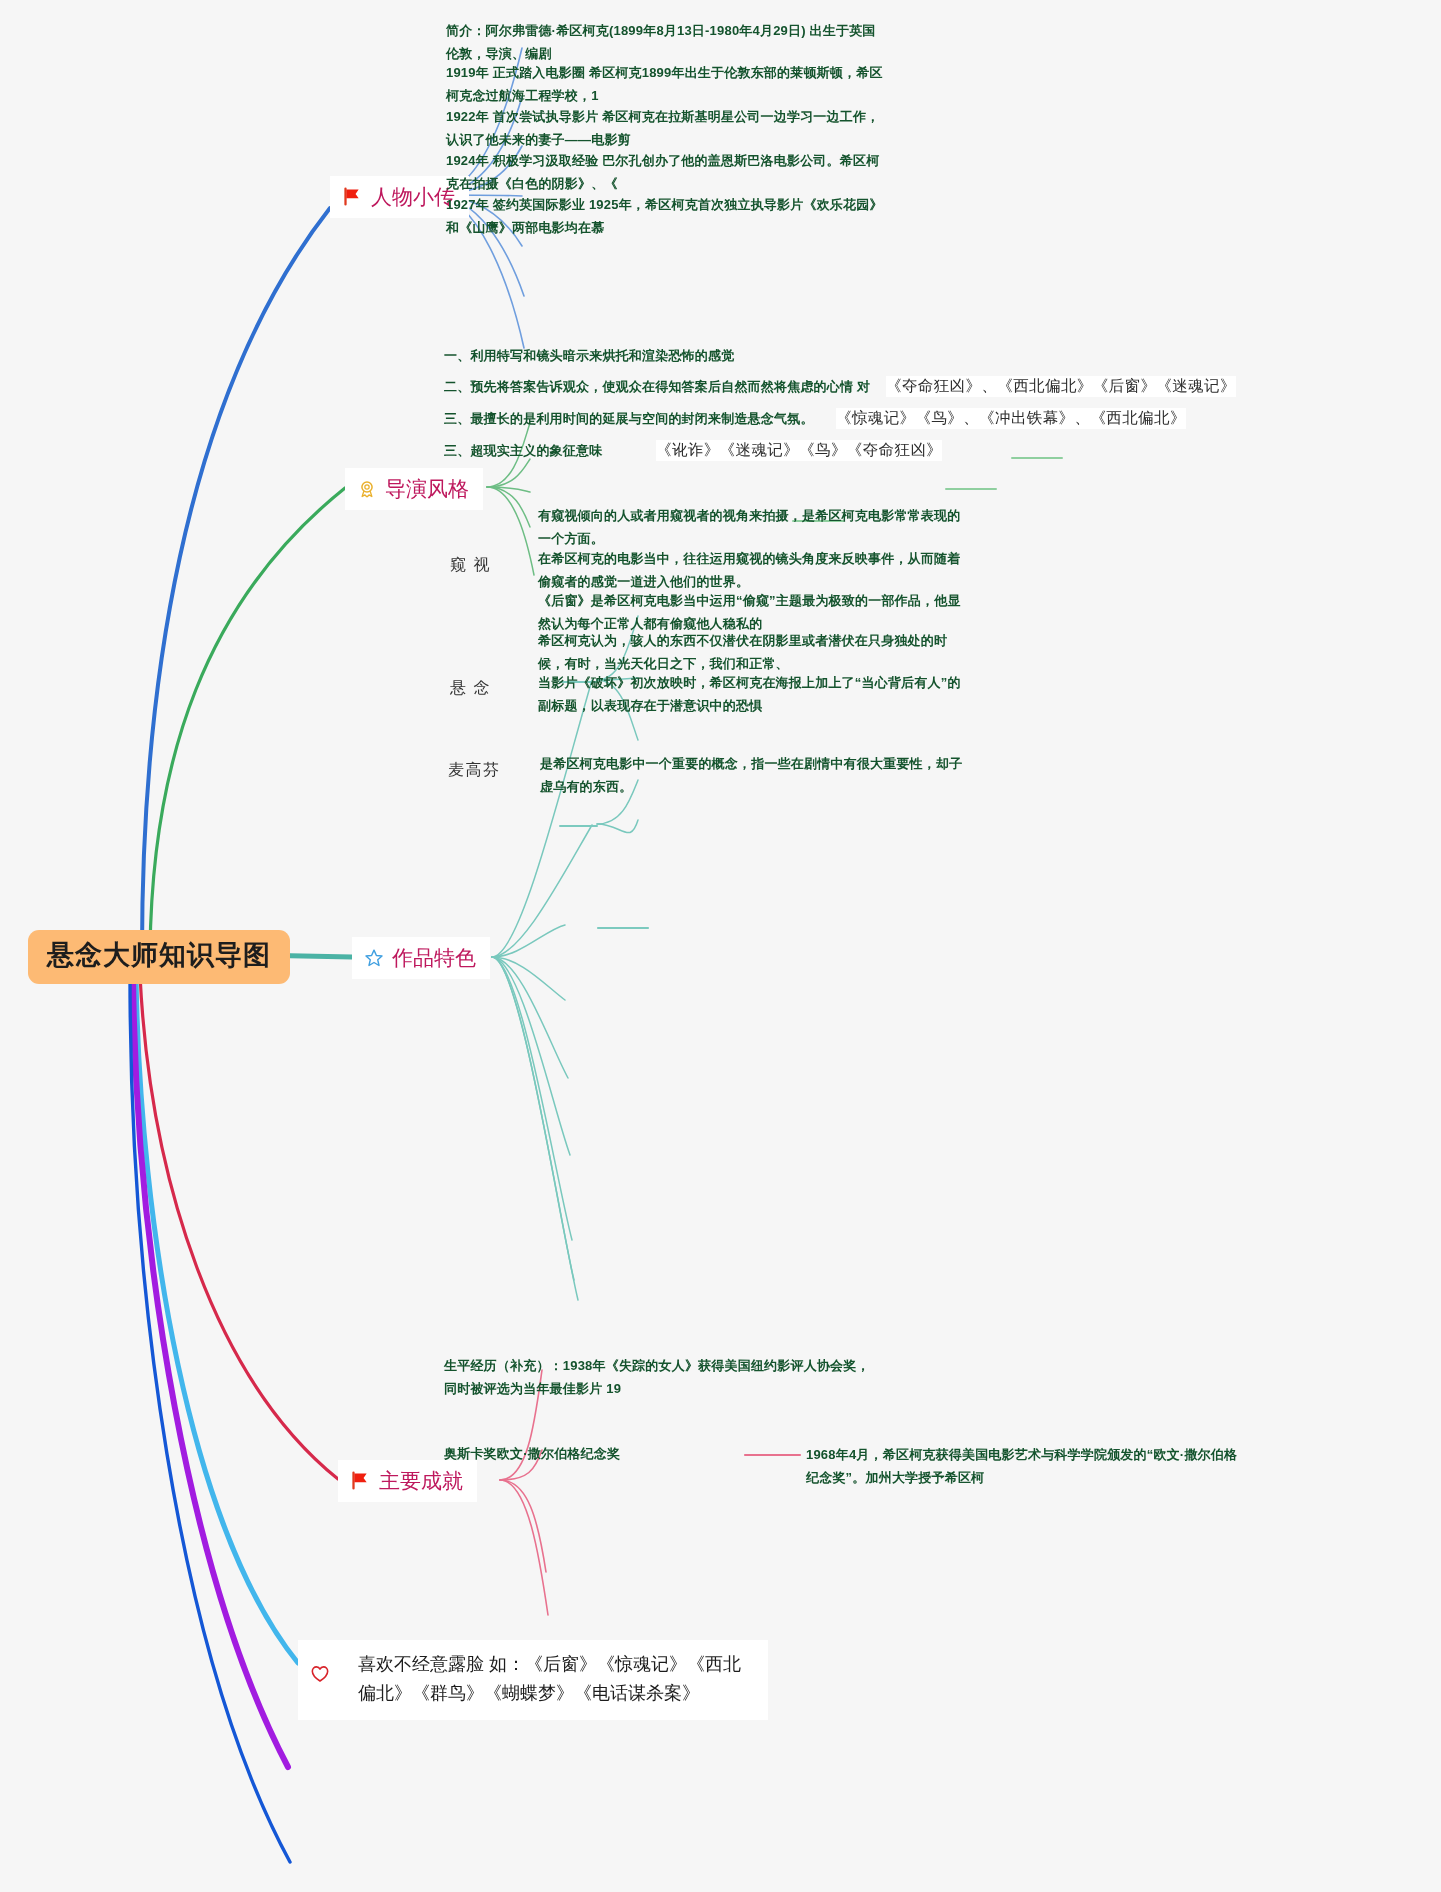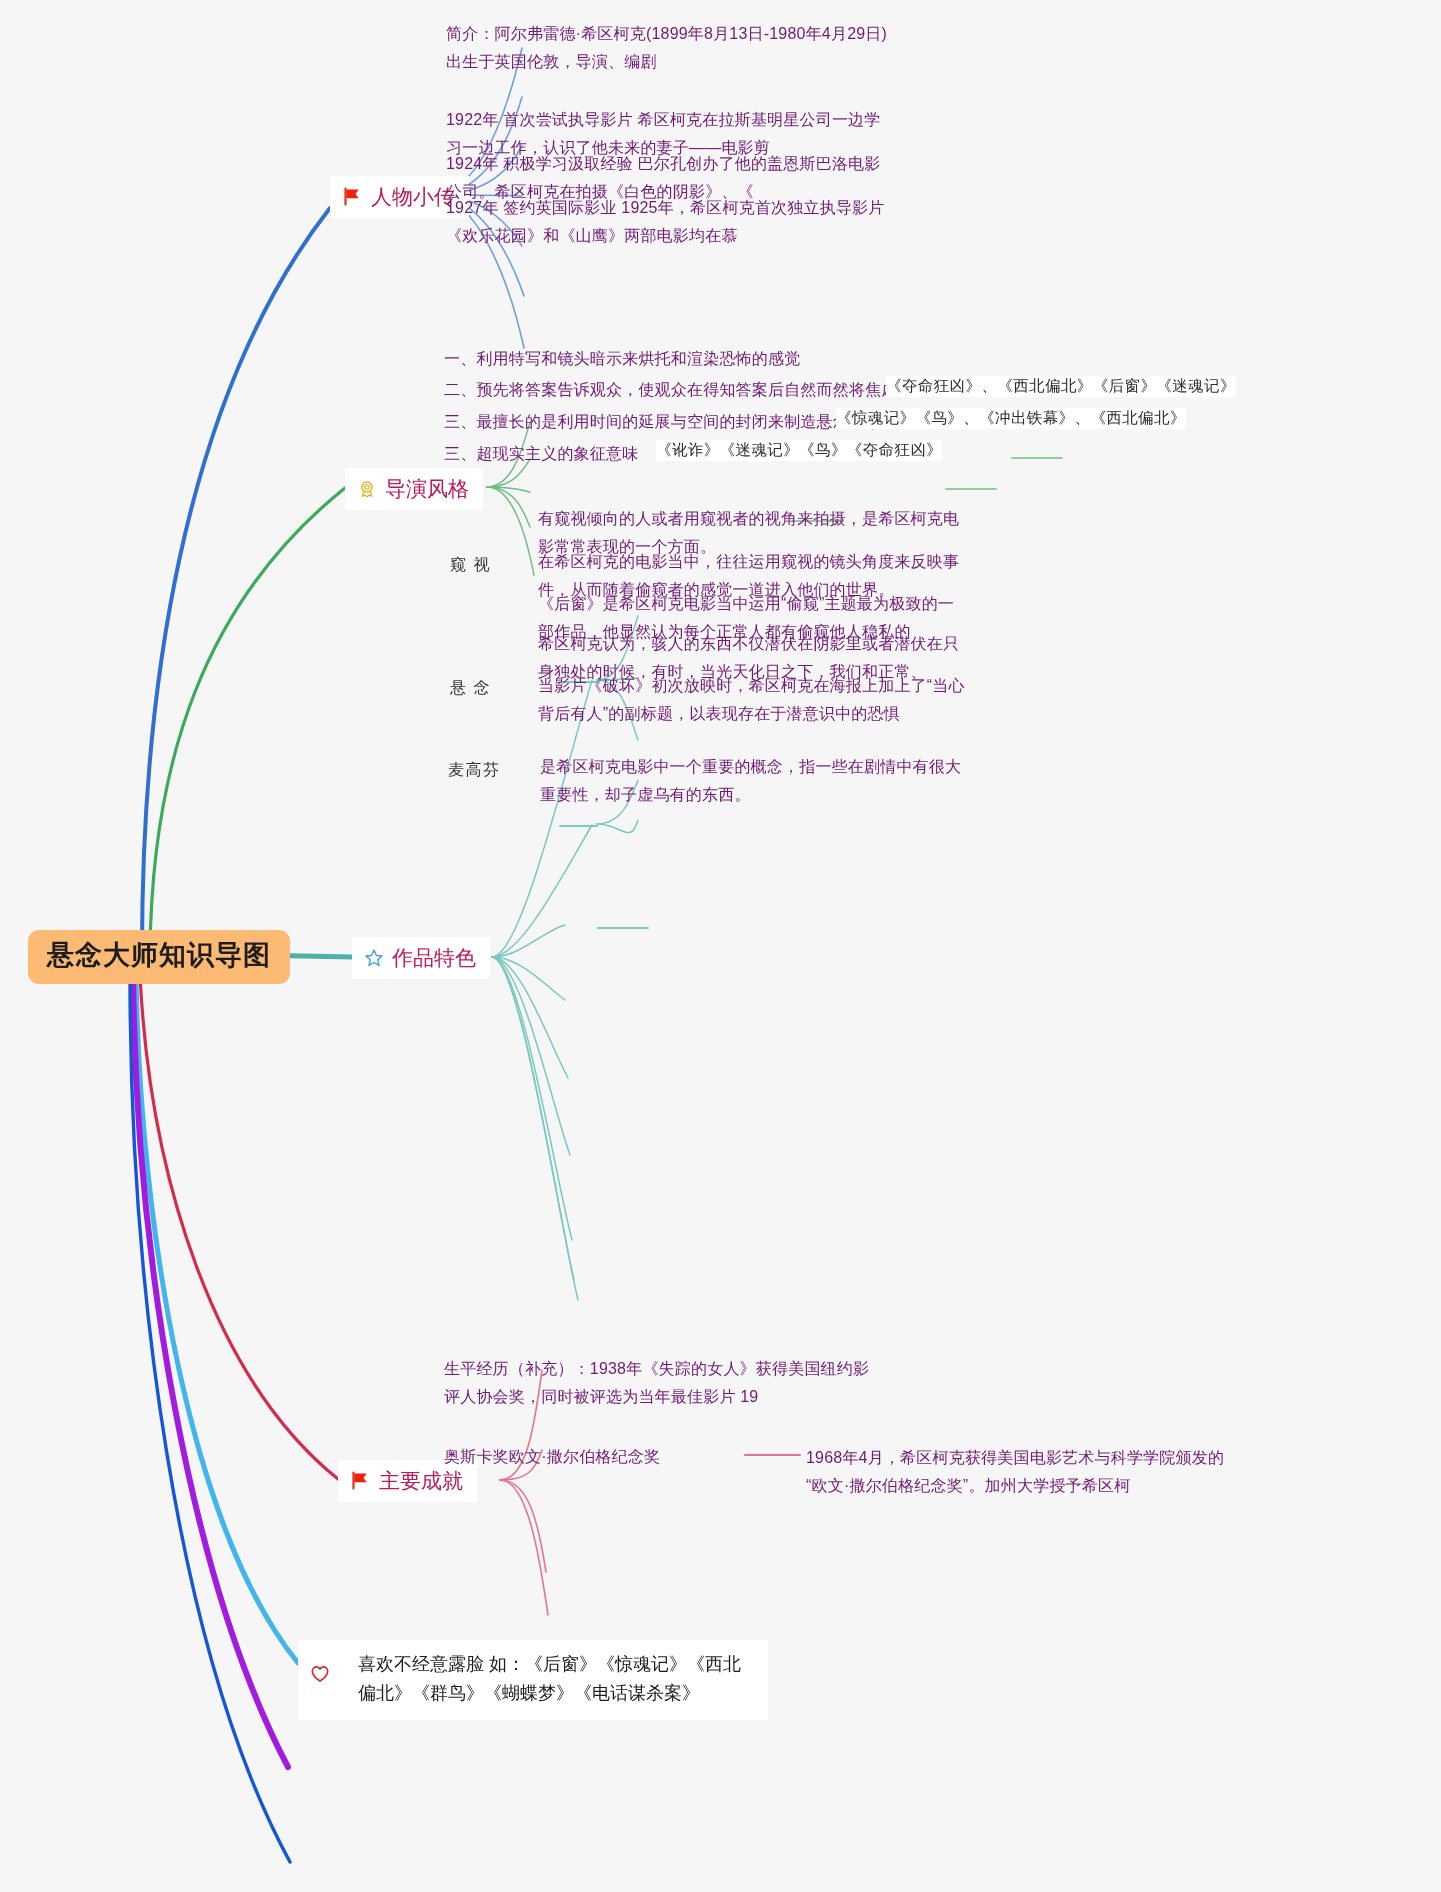--- a/index.html
+++ b/index.html
@@ -51,25 +51,26 @@
     font-size: 16px;
     color: #333;
     white-space: nowrap;
     background: transparent;
     line-height: 1.45;
     letter-spacing: 1.5px;
   }
 
   
   .leaf {
-    font-size: 16px;
-    color: #701a75;
+    font-size: 13px;
+    color: #14532d;
     line-height: 1.75;
     background: transparent;
     letter-spacing: .2px;
+    font-weight: bold;
   }
   .leaf.w-top   { width: 442px; }
   .leaf.w-style { width: 560px; white-space: nowrap; }
   .leaf.w-feat  { width: 432px; }
   .leaf.w-ach   { width: 432px; }
   .leaf.w-ach2  { width: 432px; }
   .leaf.nowrap  { white-space: nowrap; }
 
   .filmlist { font-size: 15.5px; color: #2d2d2d; white-space: nowrap; letter-spacing: .4px; }
 
@@ -170,20 +171,21 @@
     <span class="ic">
       <svg width="21" height="21" viewBox="0 0 24 24">
         <path d="M4 3 L4 21" stroke="#e03a1f" stroke-width="2.6" fill="none" stroke-linecap="round"></path>
         <path d="M5 4 L19 4 L15.5 9 L19 14 L5 14 Z" fill="#f01f0e"></path>
       </svg>
     </span>
     <span>人物小传</span>
   </div>
 
   <div class="node leaf w-top" style="left:446px; top:20px;">简介：阿尔弗雷德·希区柯克(1899年8月13日-1980年4月29日) 出生于英国伦敦，导演、编剧</div>
+  <div class="node leaf w-top" style="left:446px; top:62px;">1919年 正式踏入电影圈 希区柯克1899年出生于伦敦东部的莱顿斯顿，希区柯克念过航海工程学校，1</div>
   <div class="node leaf w-top" style="left:446px; top:106px;">1922年 首次尝试执导影片 希区柯克在拉斯基明星公司一边学习一边工作，认识了他未来的妻子——电影剪</div>
   <div class="node leaf w-top" style="left:446px; top:150px;">1924年 积极学习汲取经验 巴尔孔创办了他的盖恩斯巴洛电影公司。希区柯克在拍摄《白色的阴影》、《</div>
   <div class="node leaf w-top" style="left:446px; top:194px;">1927年 签约英国际影业 1925年，希区柯克首次独立执导影片《欢乐花园》和《山鹰》两部电影均在慕</div>
 
   <div class="node branch" style="left:345px; top:468px;align-items:center;">
     <span class="ic">
       <svg width="20" height="20" viewBox="0 0 24 24">
         <circle cx="12" cy="9.6" r="6.1" fill="none" stroke="#eab02c" stroke-width="1.8"></circle>
         <circle cx="12" cy="9.6" r="2.6" fill="none" stroke="#eab02c" stroke-width="1.5"></circle>
         <path d="M8.2 14.6 L6.2 21 L9.6 19.1 L12 21.6" fill="none" stroke="#eab02c" stroke-width="1.6" stroke-linejoin="round"></path>

